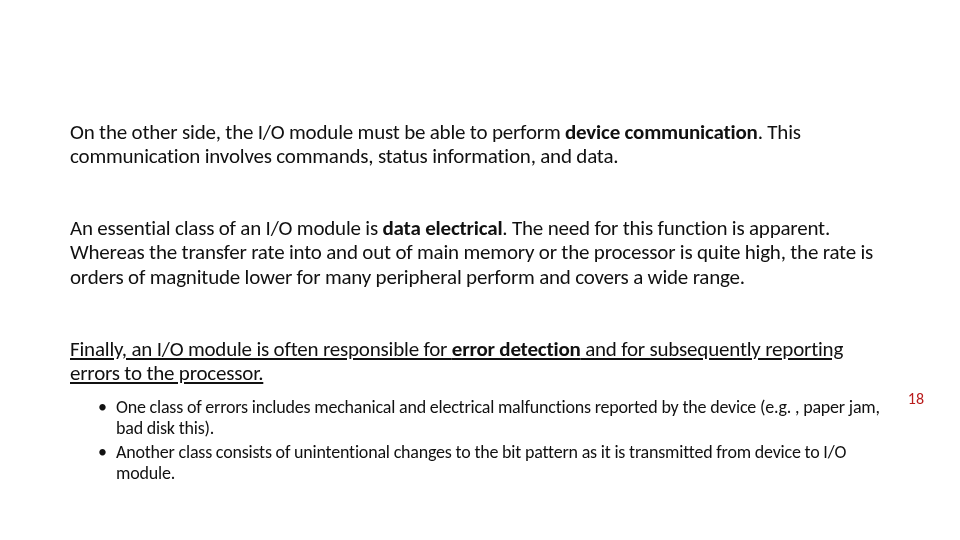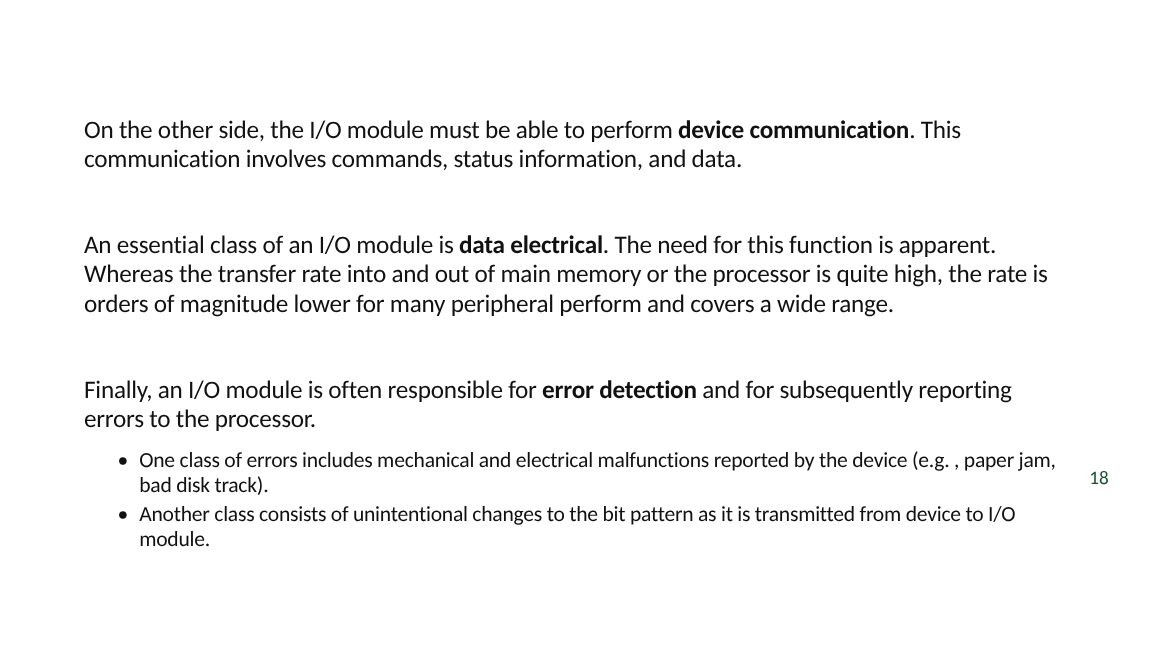--- a/index.html
+++ b/index.html
@@ -1,41 +1,41 @@
 <!DOCTYPE html>
 <html><head>
 <meta charset="utf-8">
 <style>
   * { margin: 0; padding: 0; box-sizing: border-box; }
   html, body { width: 960px; height: 540px; background: #fff; font-family: "Segoe UI", "Calibri", Arial, sans-serif; color: #111; }
-  .slide { position: relative; width: 960px; height: 432px; padding: 96px 70px 40px 70px; }
+  .slide { position: relative; width: 960px; height: 432px; padding: 120px 70px 40px 70px; }
   .para { font-size: 21px; line-height: 1.15; margin-bottom: 48px; letter-spacing: -0.2px; }
-  .para:last-of-type { margin-bottom: 12px; }
+  .para:last-of-type { margin-bottom: 12px; text-decoration: underline; }
   .bullets { margin-left: 28px; padding-left: 0; }
   .bullets li { font-size: 18px; line-height: 1.15; list-style: none; position: relative; padding-left: 18px; margin-bottom: 4px; letter-spacing: -0.2px; }
   .bullets li::before { content: "•"; position: absolute; left: 0; top: 0; }
-  .pagenum { position: absolute; right: 36px; bottom: 24px; font-size: 16px; color: #14532d; }
+  .pagenum { position: absolute; right: 36px; bottom: 24px; font-size: 16px; color: #b91c1c; }
   b { font-weight: 700; }
 </style>
 </head>
 <body>
 
 <div class="slide">
 
   <p class="para">
     <span>On the other side, the I/O module must be able to perform </span><b>device communication</b><span>. This communication involves commands, status information, and data.</span>
   </p>
 
   <p class="para">
     <span>An essential class of an I/O module is </span><b>data electrical</b><span>. The need for this function is apparent. Whereas the transfer rate into and out of main memory or the processor is quite high, the rate is orders of magnitude lower for many peripheral perform and covers a wide range.</span>
   </p>
 
   <p class="para">
     <span>Finally, an I/O module is often responsible for </span><b>error detection</b><span> and for subsequently reporting errors to the processor.</span>
   </p>
 
   <ul class="bullets">
-    <li>One class of errors includes mechanical and electrical malfunctions reported by the device (e.g. , paper jam, bad disk track).</li>
+    <li>One class of errors includes mechanical and electrical malfunctions reported by the device (e.g. , paper jam, bad disk this).</li>
     <li>Another class consists of unintentional changes to the bit pattern as it is transmitted from device to I/O module.</li>
   </ul>
 
   <div class="pagenum">18</div>
 </div>
 
 </body></html>

